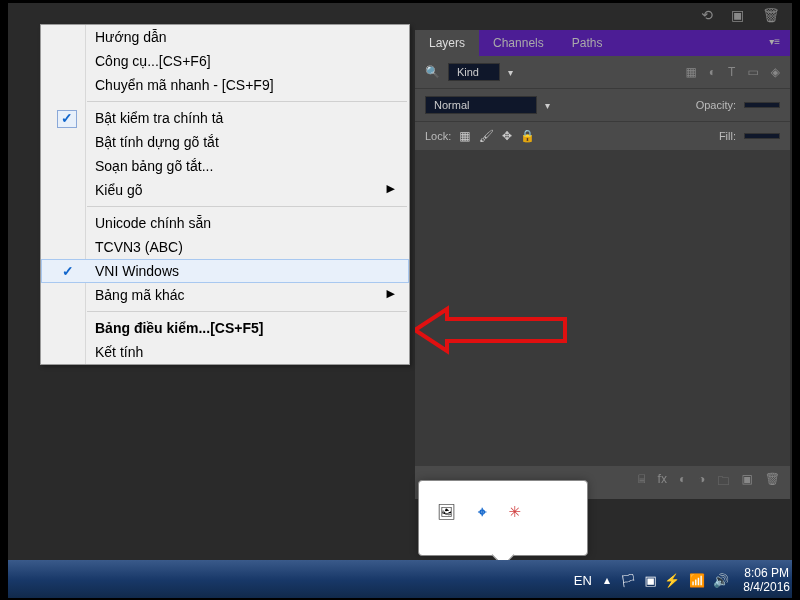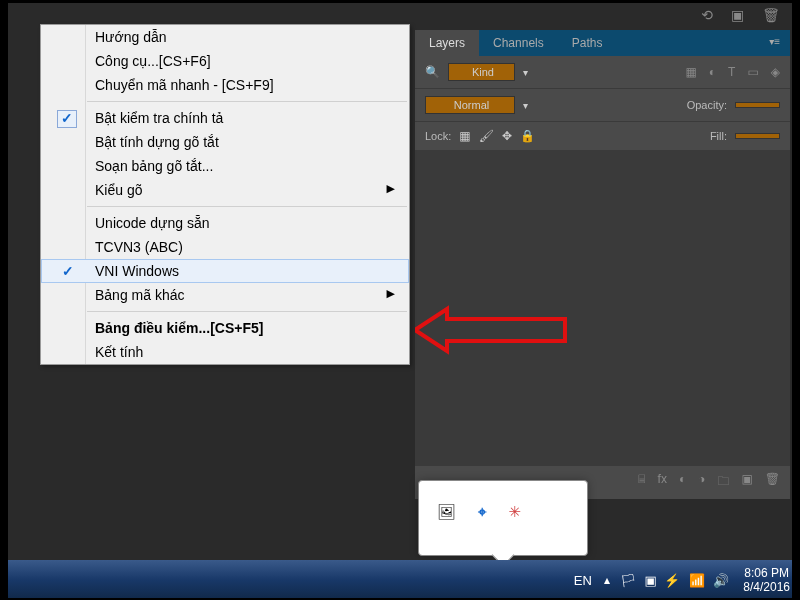--- a/index.html
+++ b/index.html
@@ -7,27 +7,27 @@
 
     
     .app-bg { position: absolute; inset: 0; background: #2a2a2a; }
 
     
     .top-icons { position: absolute; top: 6px; right: 20px; height: 18px; display: flex; gap: 18px; align-items: center; }
     .top-icons span { color: #888; font-size: 14px; }
 
     
     .layers-panel { position: absolute; top: 30px; right: 10px; width: 375px; background: #4a4a4a; color: #ccc; font-size: 12px; }
-    .panel-tabs { display: flex; background: #0c4a6e; }
+    .panel-tabs { display: flex; background: #4c1d95; }
     .panel-tab { padding: 6px 14px; color: #aaa; cursor: pointer; }
     .panel-tab.active { background: #4a4a4a; color: #ddd; }
     .panel-tab-menu { margin-left: auto; padding: 6px 10px; color: #aaa; font-size: 10px; }
     .panel-row { display: flex; align-items: center; padding: 7px 10px; gap: 8px; border-bottom: 1px solid #3a3a3a; }
     .panel-row .label { font-size: 11px; color: #bbb; }
-    .mini-select { background: #a16207; border: 1px solid #333; padding: 2px 20px 2px 23px; color: #ccc; font-size: 11px; text-align: center; }
+    .mini-select { background: #0f172a; border: 1px solid #333; padding: 2px 20px 2px 8px; color: #ccc; font-size: 11px; }
     .panel-icons { display: flex; gap: 12px; margin-left: auto; }
     .panel-icons span { color: #888; font-size: 12px; }
     .panel-body { height: 315px; background: #3a3a3a; }
     .panel-footer { display: flex; gap: 12px; padding: 6px 10px; background: #4a4a4a; justify-content: flex-end; }
     .panel-footer span { color: #888; font-size: 12px; }
 
     
     .context-menu { position: absolute; top: 24px; left: 40px; width: 370px; background: #f0f0f0; border: 1px solid #9a9a9a; box-shadow: 2px 2px 4px rgba(0,0,0,.3); font-size: 14px; color: #000; }
     .menu-item { position: relative; padding: 4px 14px 4px 54px; cursor: default; display: flex; }
     .menu-item.bold { font-weight: bold; }
@@ -87,21 +87,21 @@
     <span style="font-size:10px">▾</span>
     <div class="panel-icons">
       <span>▦</span>
       <span>◐</span>
       <span>T</span>
       <span>▭</span>
       <span>◈</span>
     </div>
   </div>
   <div class="panel-row">
-    <span class="mini-select" style="width:90px">Normal</span>
+    <span class="mini-select" style="width:112px">Normal</span>
     <span style="font-size:10px">▾</span>
     <span class="label" style="margin-left:auto">Opacity:</span>
     <span class="mini-select" style="width:36px"></span>
   </div>
   <div class="panel-row">
     <span class="label">Lock:</span>
     <span>▦</span>
     <span>🖌</span>
     <span>✥</span>
     <span>🔒</span>
@@ -143,21 +143,21 @@
       </div>
       <div class="menu-item">
         <span>Soạn bảng gõ tắt...</span>
       </div>
       <div class="menu-item">
         <span>Kiểu gõ</span>
         <span class="submenu-arrow">▶</span>
       </div>
       <div class="menu-separator"></div>
       <div class="menu-item">
-        <span>Unicode dựng sẵn</span>
+        <span>Unicode chính sẵn</span>
       </div>
       <div class="menu-item">
         <span>TCVN3 (ABC)</span>
       </div>
       <div class="menu-item highlighted">
         <span class="menu-check">✓</span>
         <span>VNI Windows</span>
       </div>
       <div class="menu-item">
         <span>Bảng mã khác</span>

